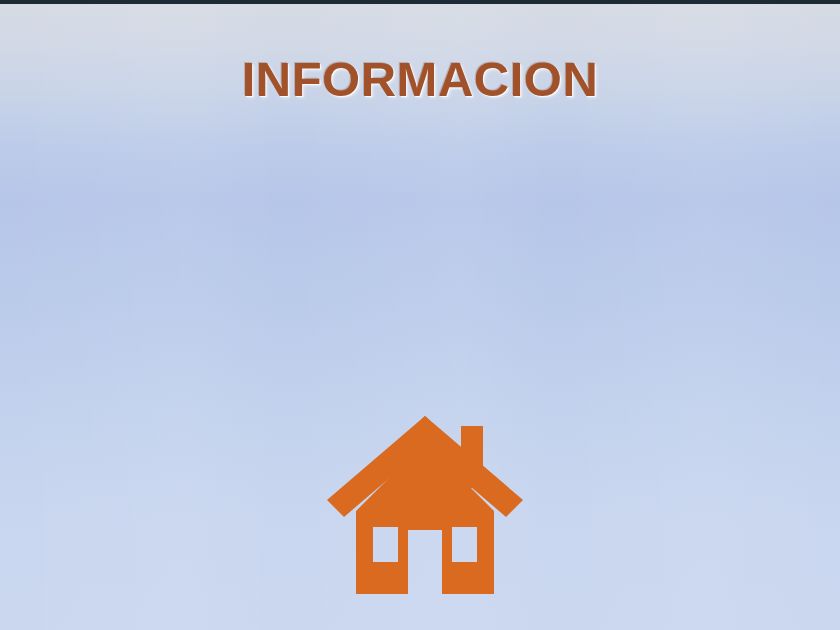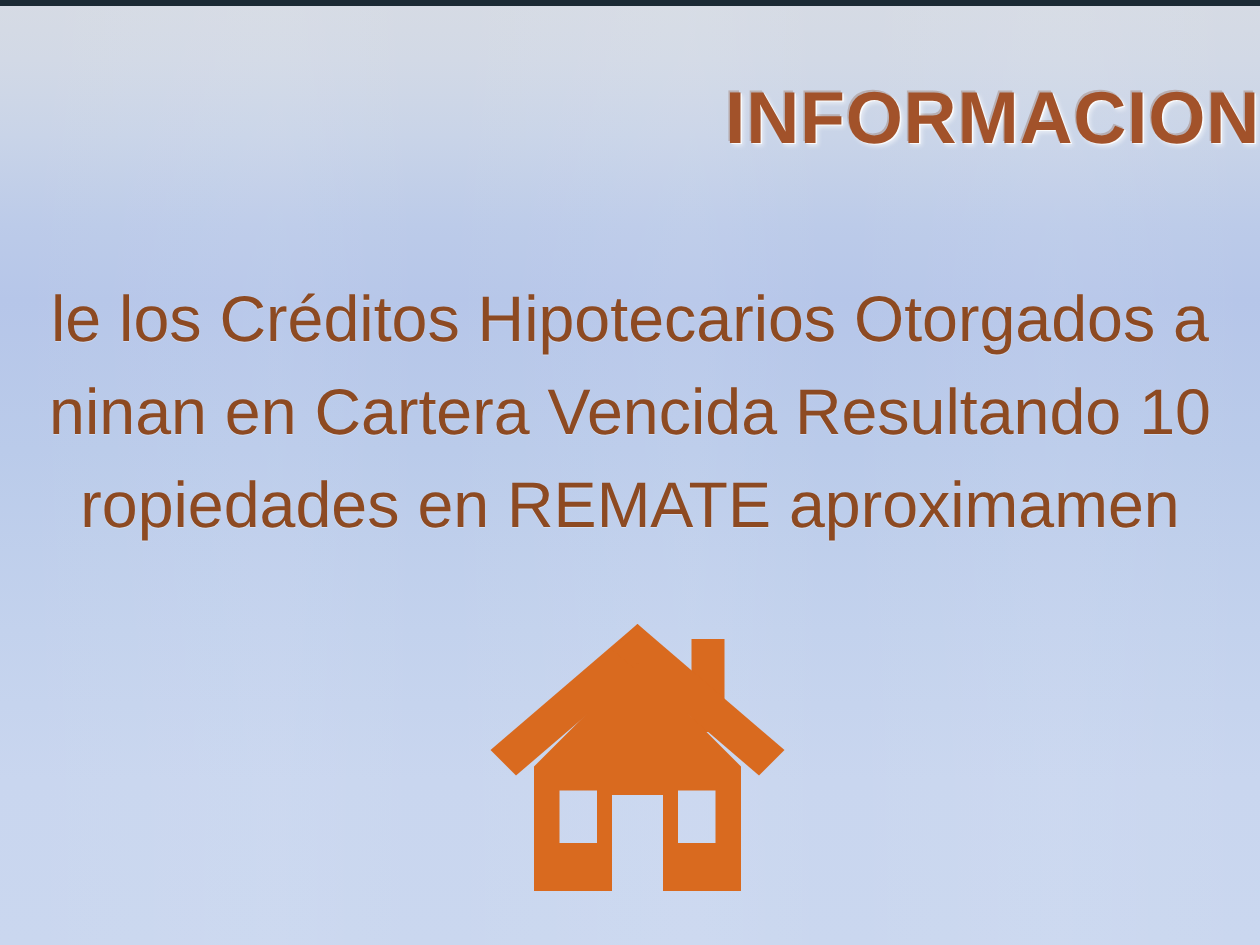--- a/index.html
+++ b/index.html
@@ -58,21 +58,21 @@
     height: 4px;
     background: #1b2a34;
   }
 
   
   #title {
     position: absolute;
     top: 54px;
     left: 0;
     width: 840px;
-    text-align: right;
+    text-align: center;
     font-size: 49px;
     font-weight: bold;
     letter-spacing: 0.5px;
     color: #a2522a;
     text-shadow:
       1px 1px 0 rgba(255,255,255,0.75),
       2px 2px 3px rgba(255,255,255,0.55),
       -1px -1px 0 rgba(120,55,20,0.25);
     white-space: nowrap;
     line-height: 1.05;
@@ -119,25 +119,20 @@
 
 <div id="stage">
 
   <div id="slide-bg"></div>
   <div id="slide-sheen"></div>
 
   <div id="top-bar"></div>
 
   <div id="title">INFORMACION</div>
 
-  <div id="body-block">
-    <div class="body-line" id="body-line-1">le los Créditos Hipotecarios Otorgados a</div>
-    <div class="body-line" id="body-line-2">ninan en Cartera Vencida Resultando 10</div>
-    <div class="body-line" id="body-line-3">ropiedades en REMATE aproximamen</div>
-  </div>
 
   <div id="house-icon">
     <svg viewBox="0 0 212 192" xmlns="http://www.w3.org/2000/svg" aria-hidden="true">
       <g fill="#d96a1f">
 
         <rect x="139" y="12" width="22" height="62"></rect>
 
         <polygon points="103,2 120,19 22,103 5,86"></polygon>
 
         <polygon points="103,2 86,19 184,103 201,86"></polygon>

